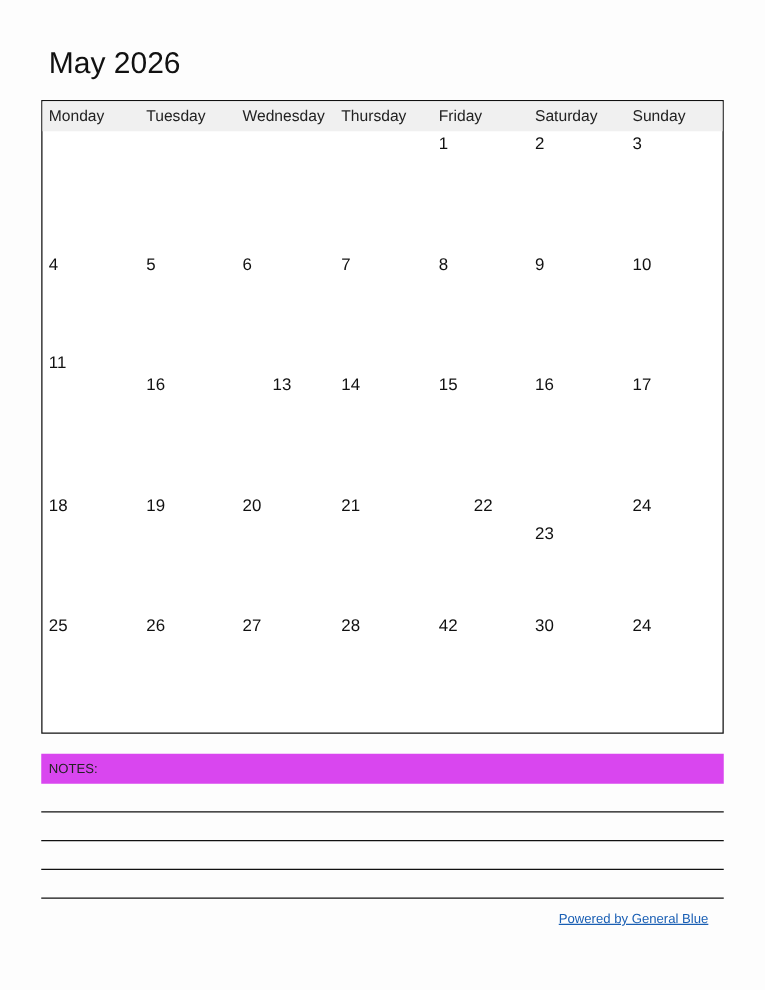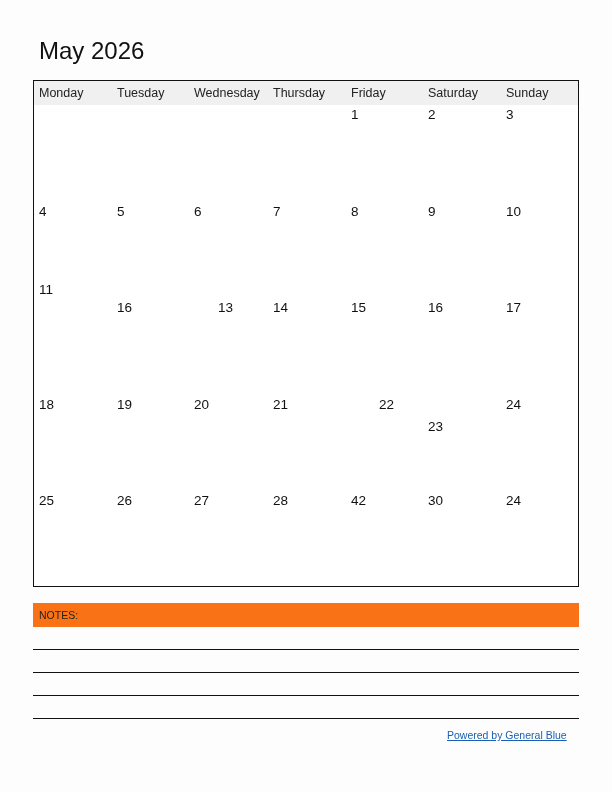--- a/index.html
+++ b/index.html
@@ -2,21 +2,21 @@
 <html><head>
 <meta charset="utf-8">
 <style>
   html, body { margin:0; padding:0; }
   body { width:612px; height:792px; background:#fdfdfd; position:relative; font-family:"Liberation Sans", sans-serif; color:#111; overflow:hidden; }
   .title { position:absolute; left:39px; top:34px; font-size:24px; line-height:34px; color:#111; }
   .cal { position:absolute; left:33px; top:80px; width:544px; height:505px; border:1px solid #111; background:#fff; }
   .head { position:absolute; left:0; top:0; width:544px; height:24px; background:#f0f0f0; }
   .hcell { position:absolute; top:5px; font-size:12.5px; color:#222; }
   .day { position:absolute; font-size:13.5px; color:#111; }
-  .notes-bar { position:absolute; left:33px; top:603px; width:546px; height:24px; background:#f97316; }
+  .notes-bar { position:absolute; left:33px; top:603px; width:546px; height:24px; background:#d946ef; }
   .notes-label { position:absolute; left:6px; top:6px; font-size:10.5px; color:#222; }
   .line { position:absolute; left:33px; width:546px; height:1px; background:#111; }
   .footer { position:absolute; left:447px; top:729px; font-size:10.5px; color:#1a5fb4; text-decoration:underline; }
 </style>
 </head>
 <body>
 
 <div class="title">May 2026</div>
 
 <div class="cal">

